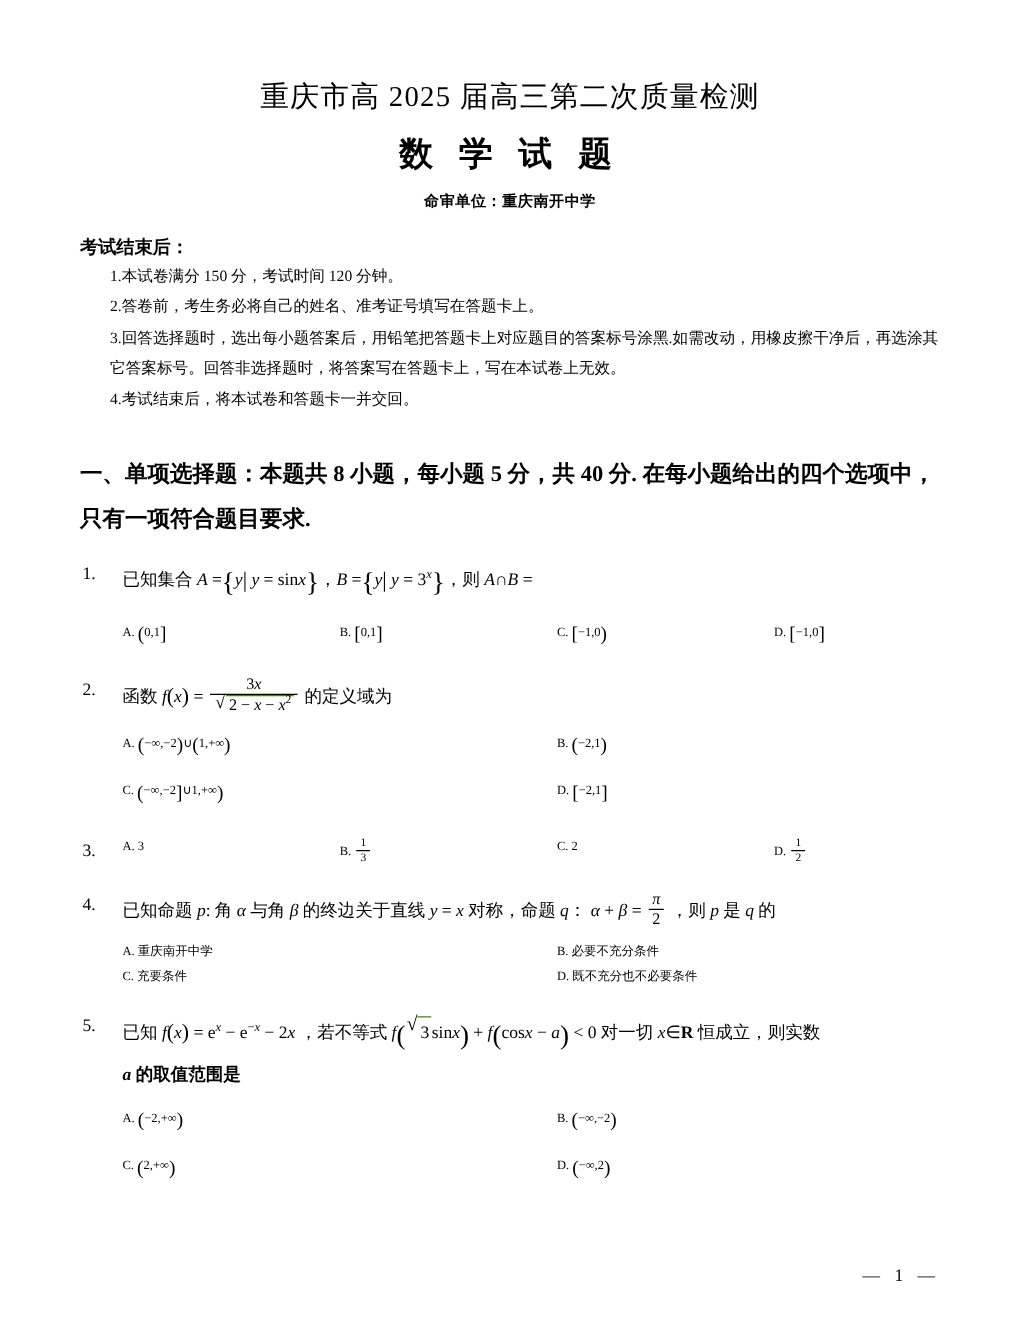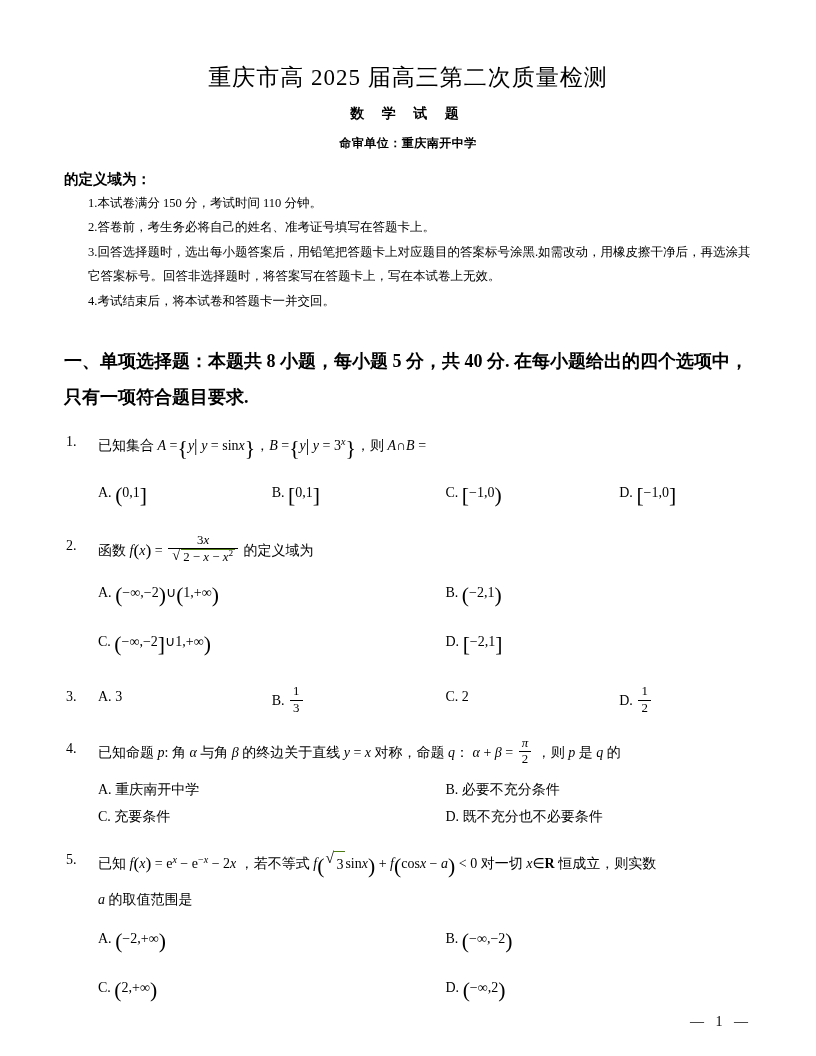--- a/index.html
+++ b/index.html
@@ -27,21 +27,21 @@
     font-family: "Liberation Serif", serif;
     font-weight: normal;
     font-size: 23px;
     letter-spacing: 1px;
     margin-top: 14px;
   }
   .title-sub {
     text-align: center;
     font-family: "Liberation Serif", serif;
     font-weight: bold;
-    font-size: 14px;
+    font-size: 27px;
     letter-spacing: 7px;
     margin-top: 12px;
   }
   .title-unit {
     text-align: center;
     font-weight: bold;
     font-size: 12px;
     letter-spacing: 0.5px;
     margin-top: 12px;
   }
@@ -78,21 +78,21 @@
     top: 0;
     width: 26px;
     text-align: left;
   }
   .q .stem {
     display: block;
   }
   .opts {
     margin-top: 8px;
     display: flex;
-    font-size: 14px;
+    font-size: 10px;
     gap: 41px;
   }
   .opts.row4 > div { width: 25%; }
   .opts.row2 > div { width: 50%; }
   .opts-stack > .opts { margin-top: 10px; }
   .mi { font-style: italic; font-family: "Liberation Serif", serif; }
   .mrm { font-style: normal; }
   .frac {
     display: inline-block;
     vertical-align: -0.52em;
@@ -134,23 +134,23 @@
 </style>
 </head>
 <body>
 
 <div class="page">
 
   <div class="title-main">重庆市高 2025 届高三第二次质量检测</div>
   <div class="title-sub">数 学 试 题</div>
   <div class="title-unit">命审单位：重庆南开中学</div>
 
-  <div class="notice-title">的定义域为：</div>
+  <div class="notice-title">考试结束后：</div>
   <div class="notice-list">
-    <div class="notice-item">1.本试卷满分 150 分，考试时间 110 分钟。</div>
+    <div class="notice-item">1.本试卷满分 150 分，考试时间 120 分钟。</div>
     <div class="notice-item">2.答卷前，考生务必将自己的姓名、准考证号填写在答题卡上。</div>
     <div class="notice-item">3.回答选择题时，选出每小题答案后，用铅笔把答题卡上对应题目的答案标号涂黑.如需改动，用橡皮擦干净后，再选涂其它答案标号。回答非选择题时，将答案写在答题卡上，写在本试卷上无效。</div>
     <div class="notice-item">4.考试结束后，将本试卷和答题卡一并交回。</div>
   </div>
 
   <div class="section-head">
     <span>一、单项选择题：</span><span>本题共 8 小题，每小题 5 分，共 40 分. 在每小题给出的四个选项中，只有一项符合题目要求.</span>
   </div>
 
   <div class="q">
@@ -209,21 +209,21 @@
         <div><span>C.</span> <span>充要条件</span></div>
         <div><span>D.</span> <span>既不充分也不必要条件</span></div>
       </div>
     </div>
   </div>
 
   <div class="q" style="margin-top:18px;">
     <span class="num">5.</span>
     <span class="stem">
       已知 <span class="mi">f</span><span class="big">(</span><span class="mi">x</span><span class="big">)</span> = e<sup class="mi">x</sup> − e<sup><span class="mrm">−</span><span class="mi">x</span></sup> − 2<span class="mi">x</span> ，若不等式 <span class="mi">f</span><span class="bigger">(</span><span class="sqrt"><span class="rad">√</span><span class="body">3</span></span>sin<span class="mi">x</span><span class="bigger">)</span> + <span class="mi">f</span><span class="bigger">(</span>cos<span class="mi">x</span> − <span class="mi">a</span><span class="bigger">)</span> &lt; 0 对一切 <span class="mi">x</span>∈<b>R</b> 恒成立，则实数
-      <span style="display:block;"><span class="mi">a</span> 的取值范围是</span>
+      <span style="display:block;font-weight:bold;"><span class="mi">a</span> 的取值范围是</span>
     </span>
     <div class="opts-stack">
       <div class="opts row2">
         <div><span>A.</span> <span class="bigger">(</span>−2,+∞<span class="bigger">)</span></div>
         <div><span>B.</span> <span class="bigger">(</span>−∞,−2<span class="bigger">)</span></div>
       </div>
       <div class="opts row2" style="margin-top:10px;">
         <div><span>C.</span> <span class="bigger">(</span>2,+∞<span class="bigger">)</span></div>
         <div><span>D.</span> <span class="bigger">(</span>−∞,2<span class="bigger">)</span></div>
       </div>

